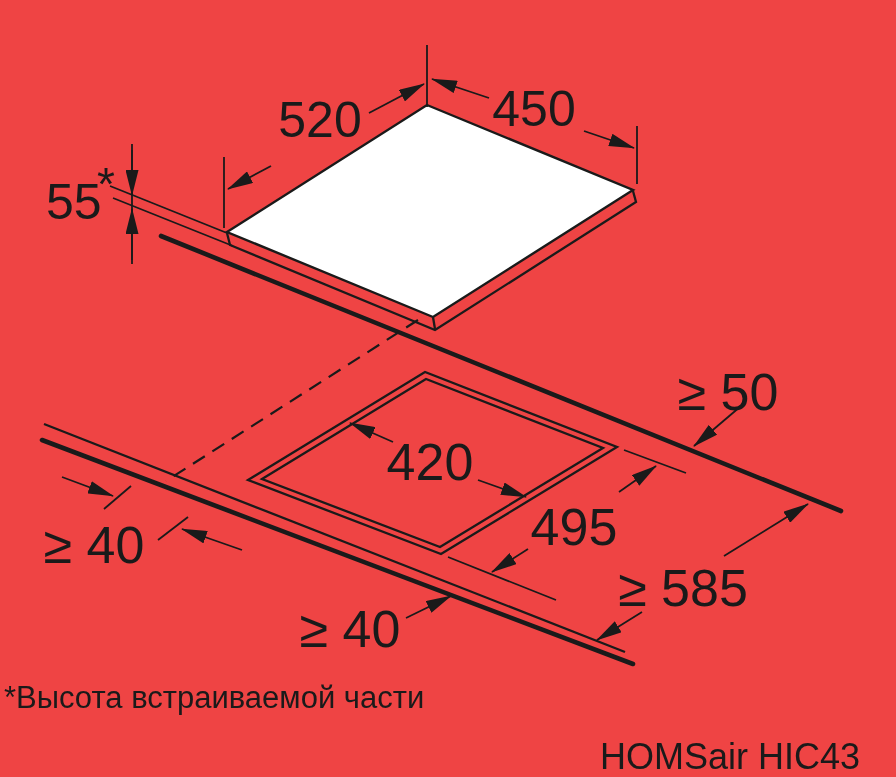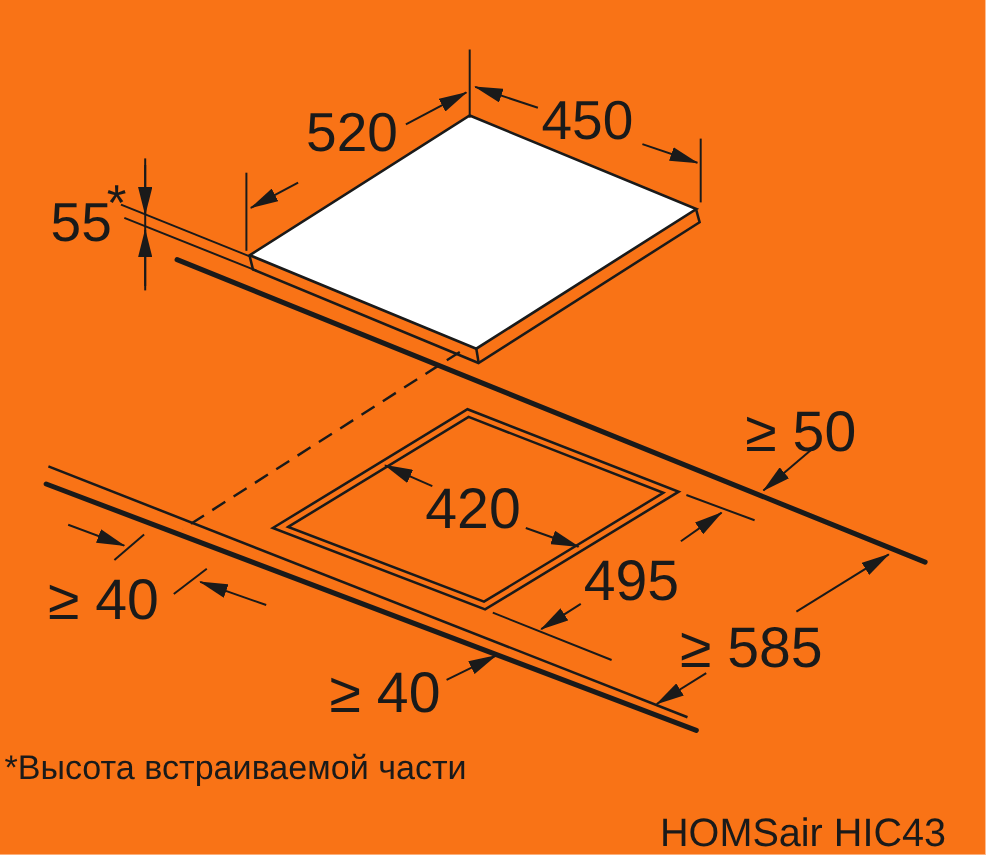--- a/index.html
+++ b/index.html
@@ -1,16 +1,16 @@
 <!DOCTYPE html>
 <html><head>
 <meta charset="utf-8">
 <style>
   html,body{margin:0;padding:0;background:#ffffff;}
-  .stage{position:relative;width:896px;height:777px;background:#f97316;overflow:hidden;
+  .stage{position:relative;width:896px;height:777px;background:#ef4444;overflow:hidden;
          font-family:"Liberation Sans", sans-serif;text-decoration:underline;}
   svg text{fill:#1a1a1a;font-family:"Liberation Sans", sans-serif;}
   .ln    {stroke:#1a1a1a;stroke-width:2.3;fill:none;}
   .thick {stroke:#1a1a1a;stroke-width:4.6;fill:none;stroke-linecap:round;}
   .thin  {stroke:#1a1a1a;stroke-width:1.8;fill:none;}
   .dash  {stroke:#1a1a1a;stroke-width:2.2;fill:none;stroke-dasharray:14 9;}
   .face  {stroke:#1a1a1a;stroke-width:2.4;fill:#ffffff;}
   .dimtxt{font-size:52px;}
   .dimtxt-top{font-size:50px;}
   .note  {font-size:31px;}

